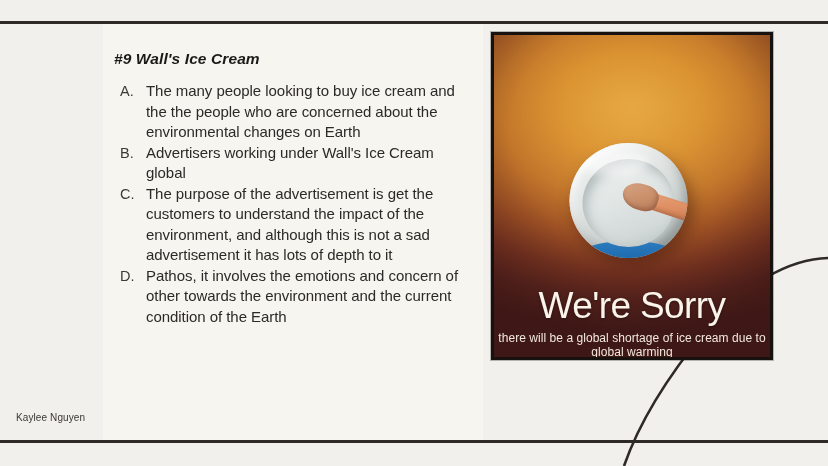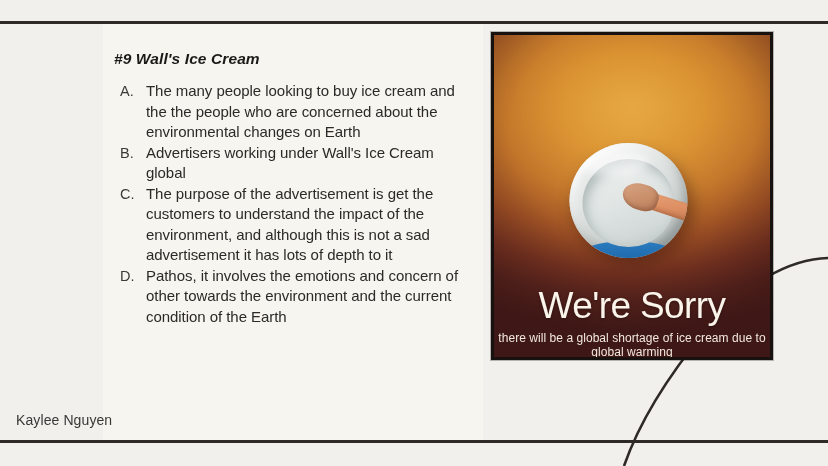--- a/index.html
+++ b/index.html
@@ -95,21 +95,21 @@
     font-size: 15px;
     line-height: 20.5px;
     color: #2b2a28;
     letter-spacing: -0.05px;
   }
 
   .author {
     position: absolute;
     left: 16px;
     top: 412px;
-    font-size: 14px;
+    font-size: 10px;
     color: #3a3836;
     letter-spacing: 0.1px;
   }
 
   
   .poster-frame {
     position: absolute;
     left: 491px;
     top: 32px;
     width: 282px;

